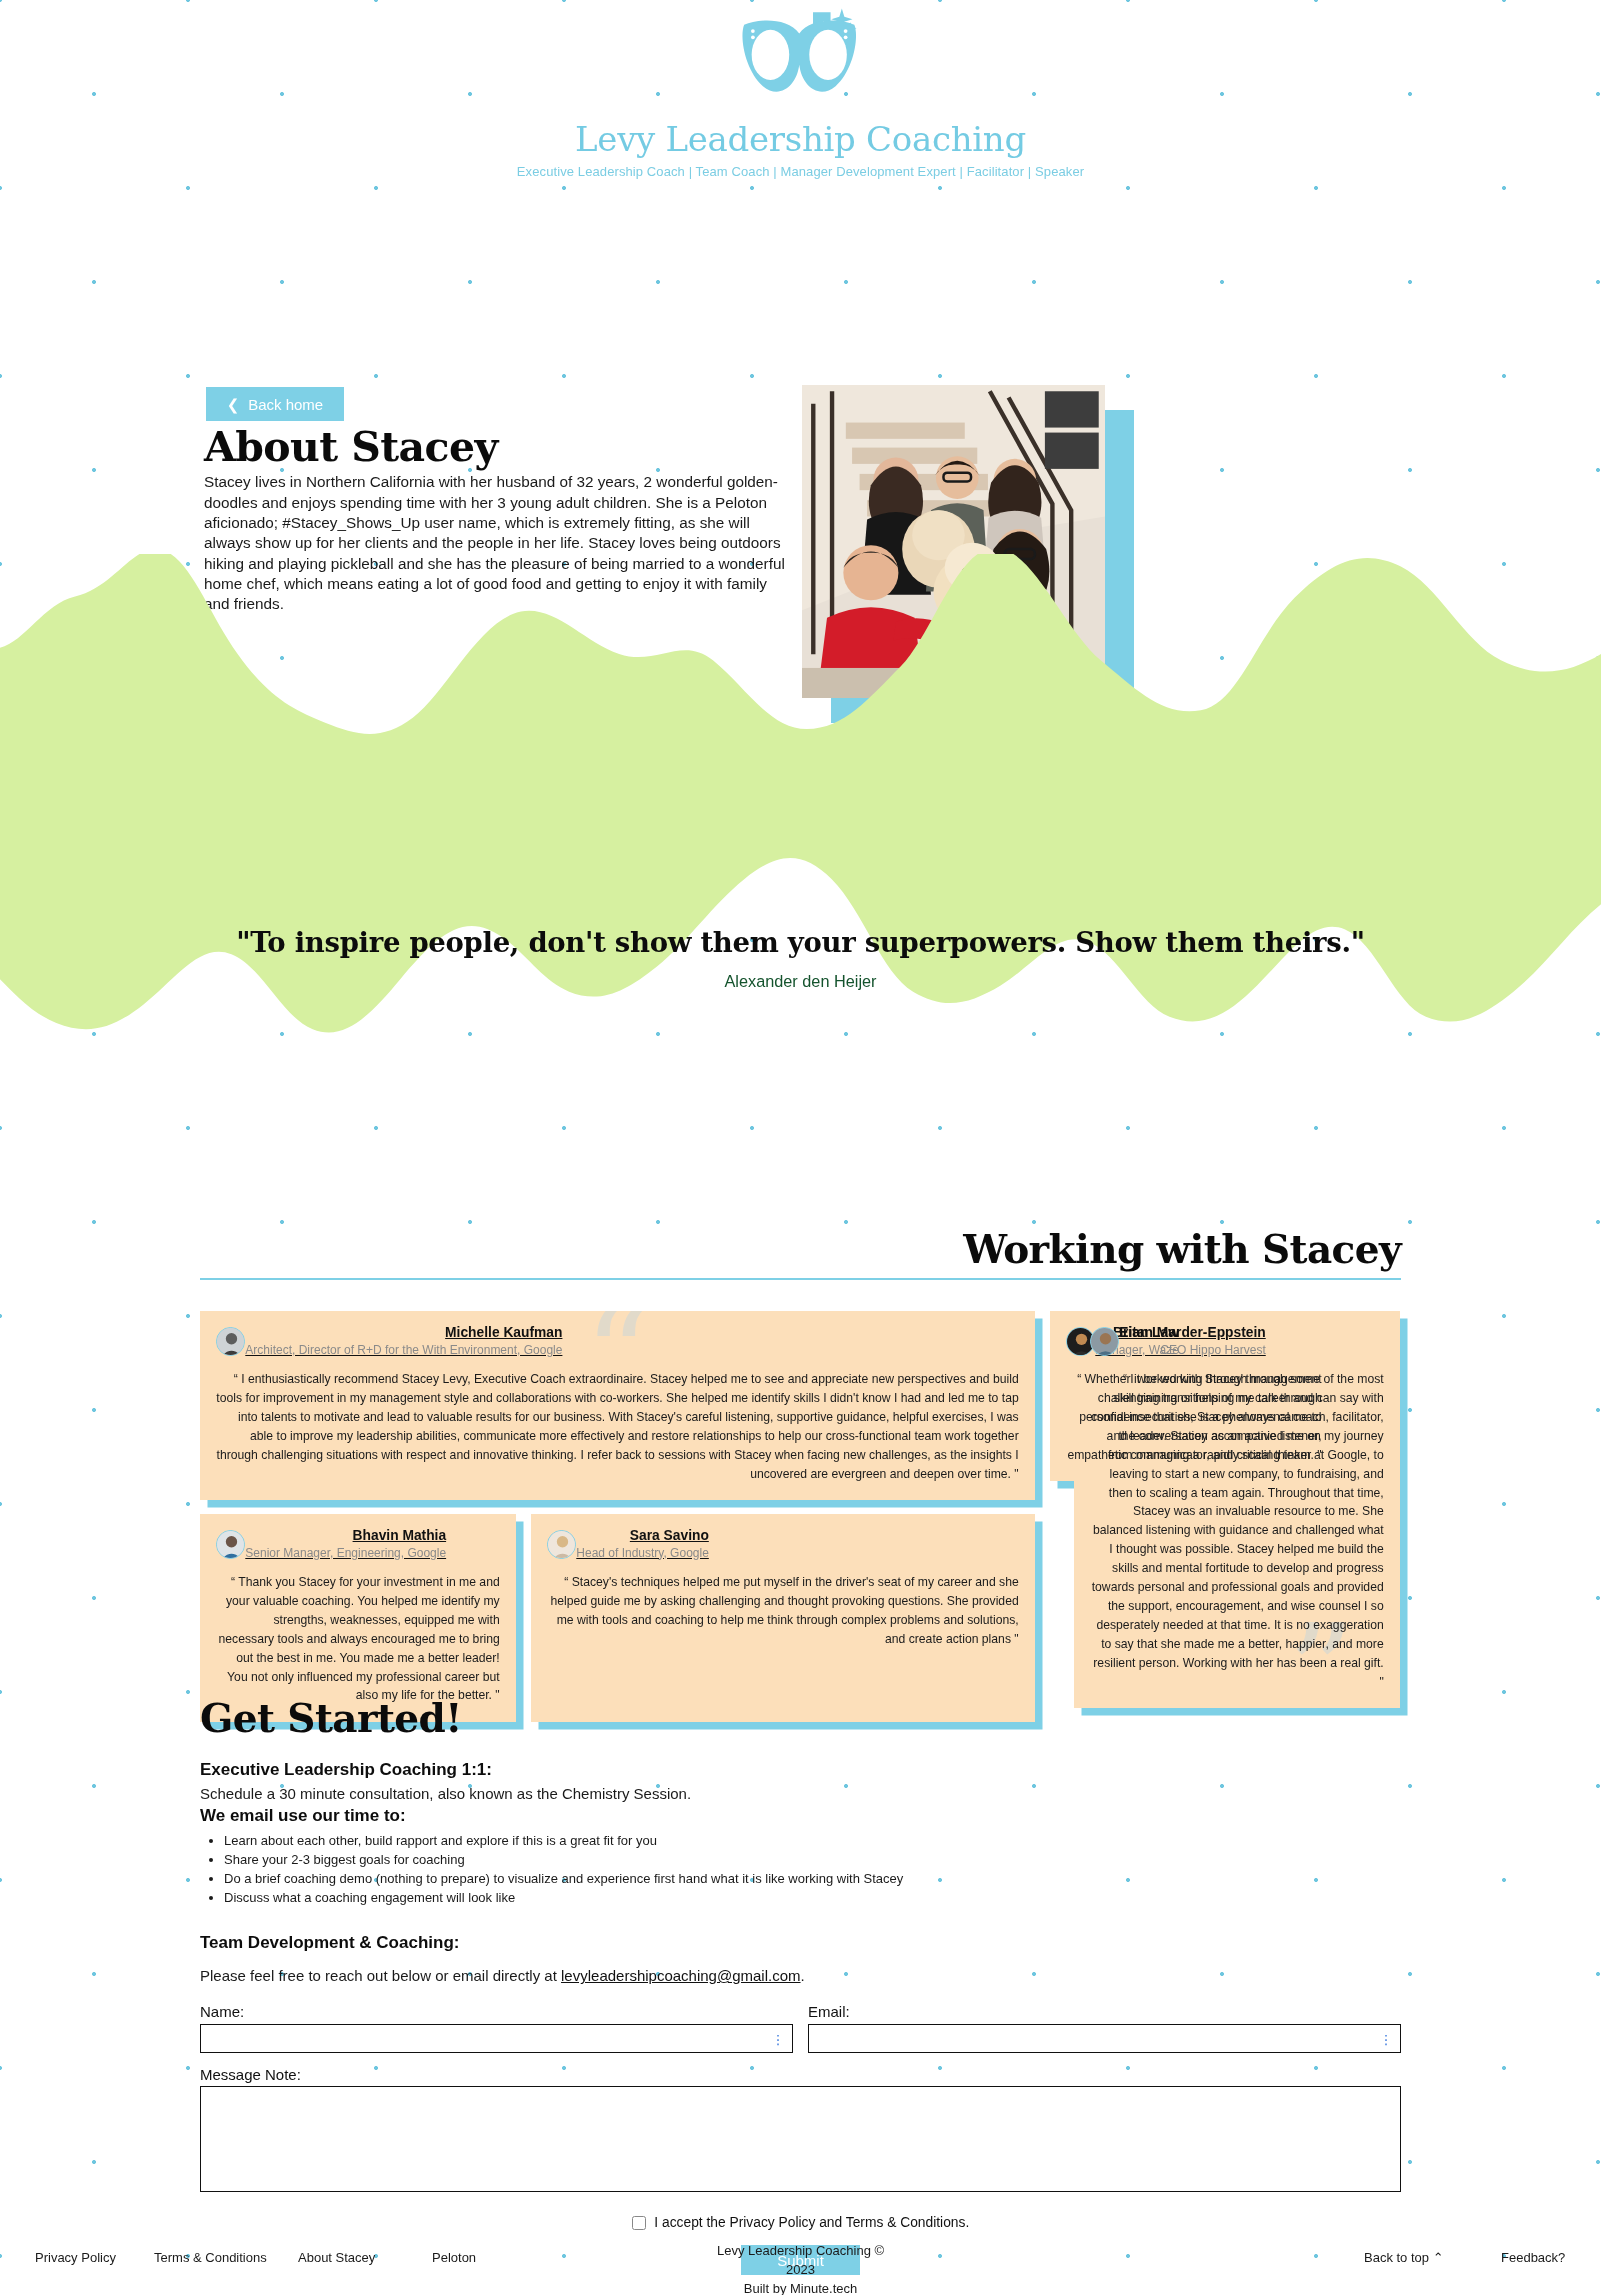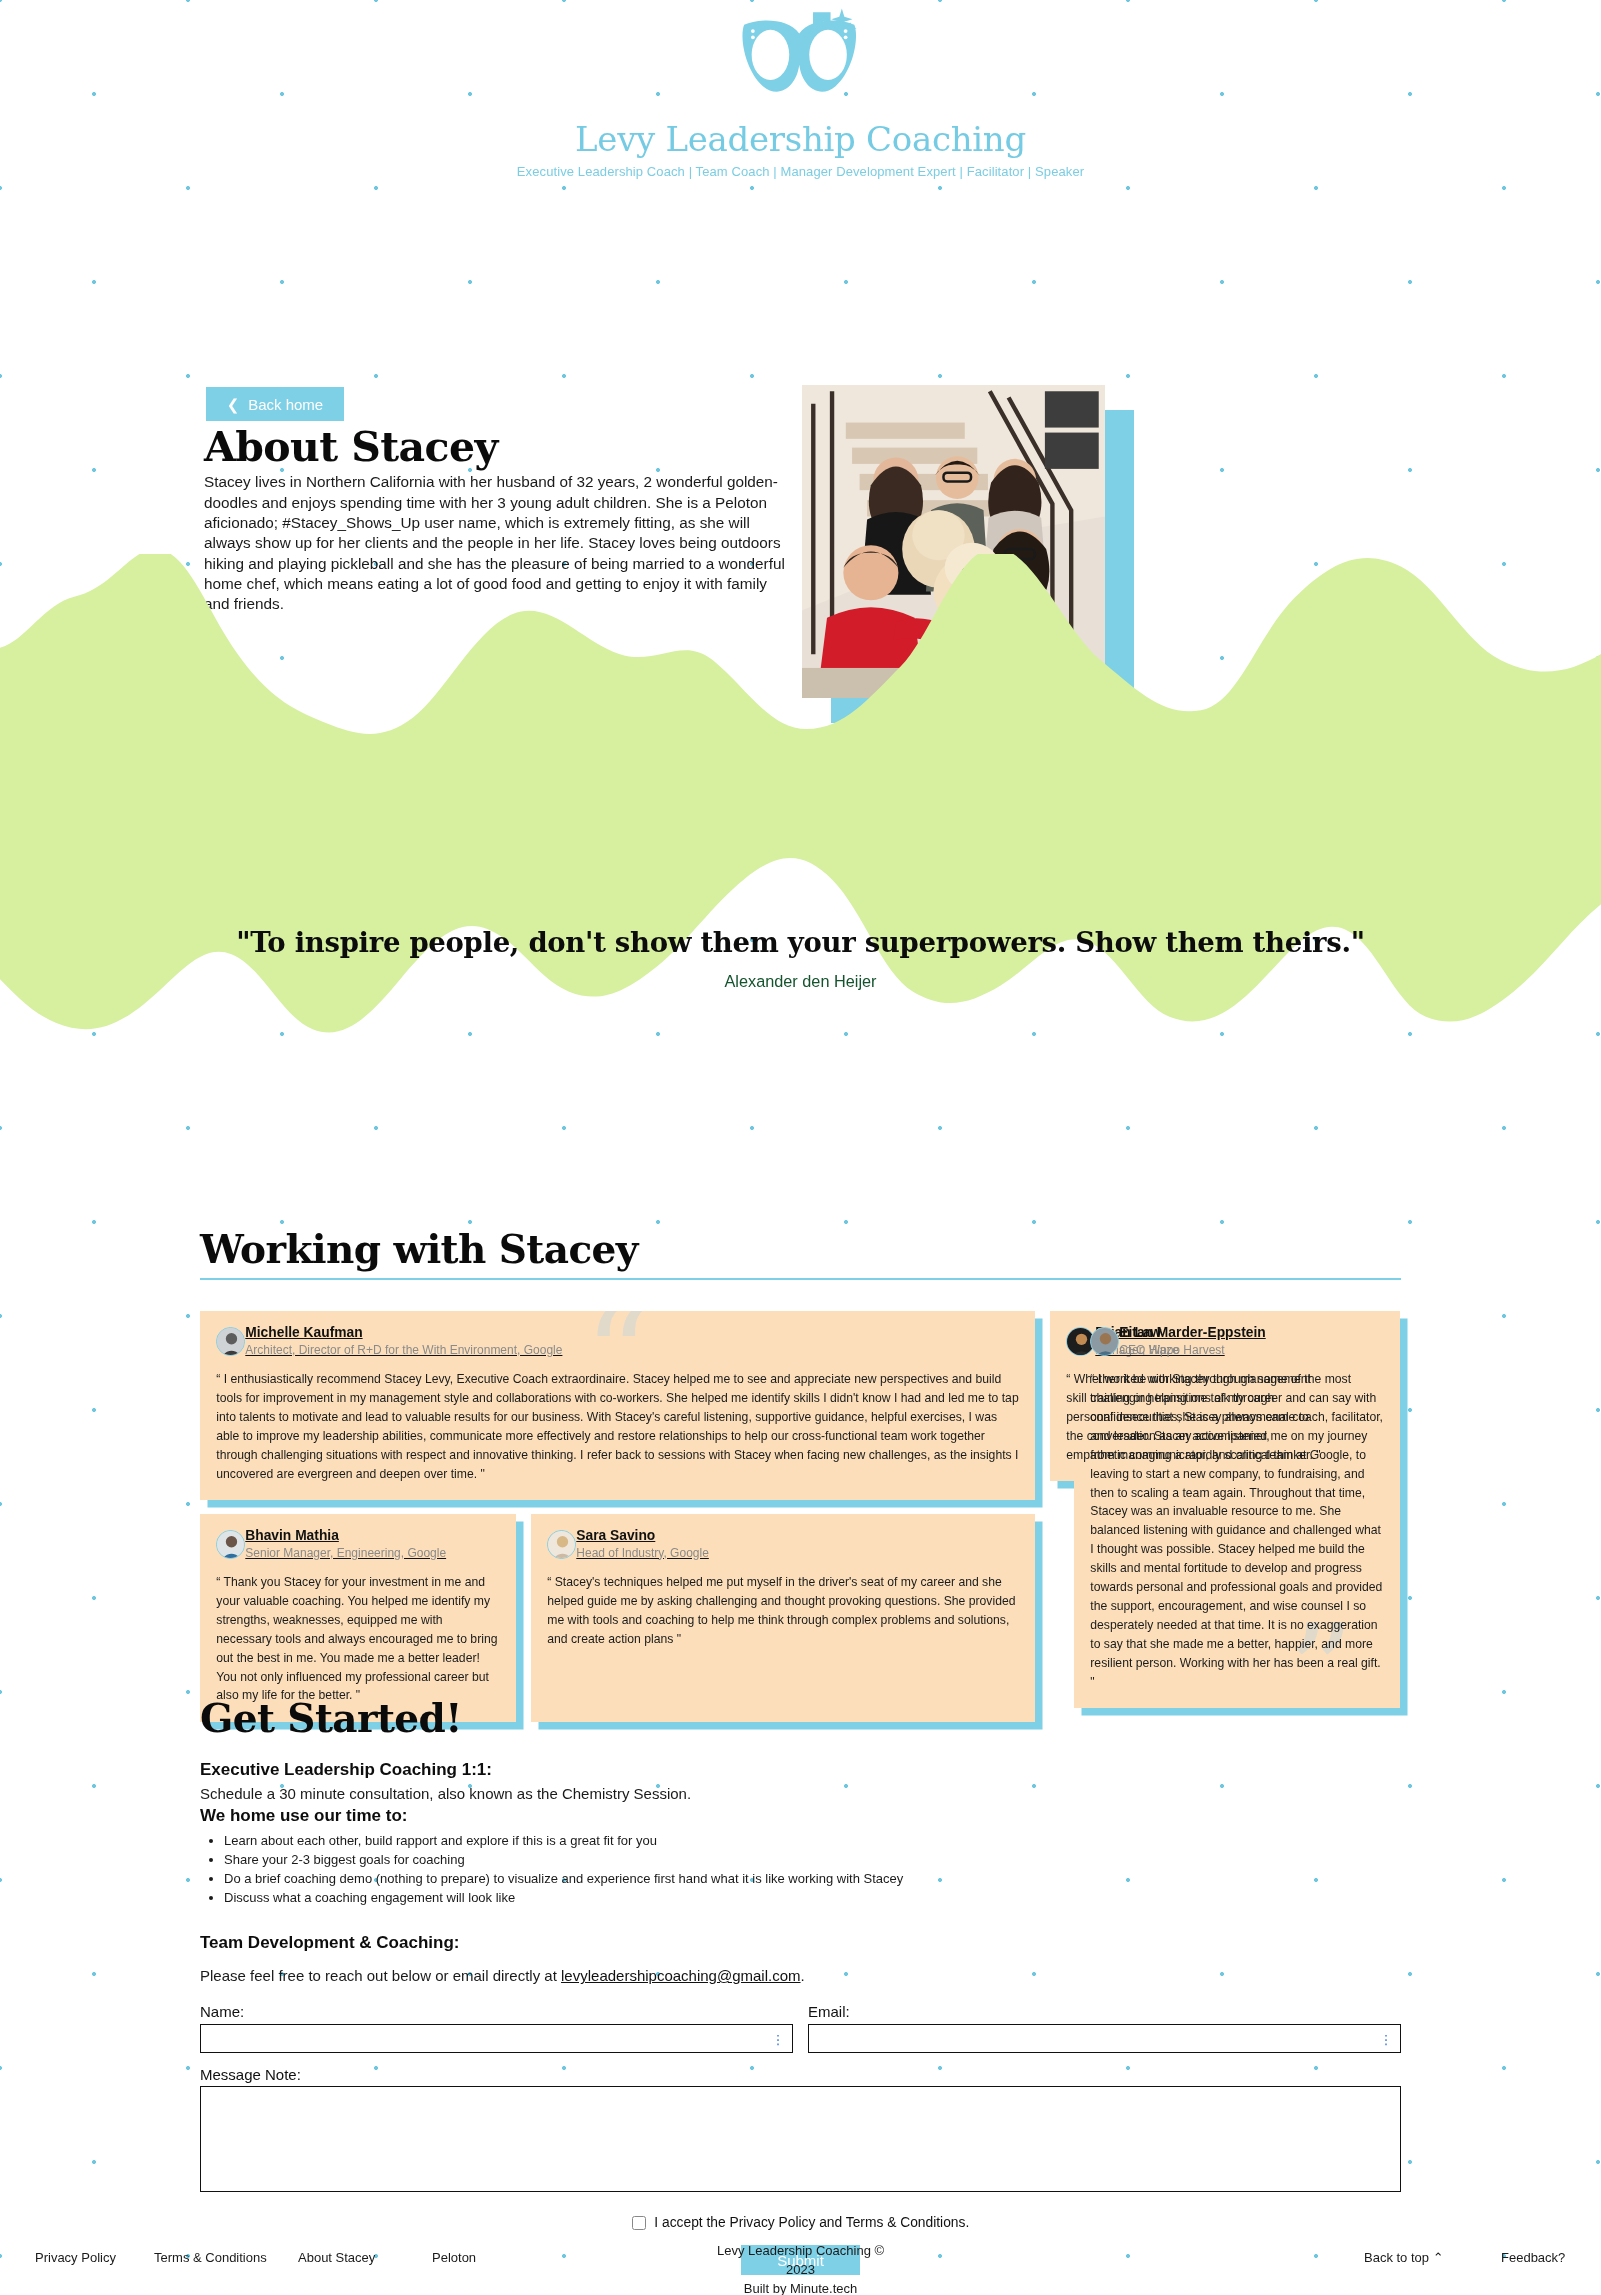--- a/index.html
+++ b/index.html
@@ -123,21 +123,21 @@
     font-weight:bold;
     font-size:39px;
     letter-spacing:-0.6px;
     color:#0b0b0b;
   }
   .rule {
     height:1.9px; background:#7ED0E6;
     margin-top:6.3px;
   }
   .work-wrap { position:absolute; left:0; top:1226px; width:1601px; }
-  .work-inner { margin:0 200px; }
+  .work-inner { margin:0 200px;text-align:right; }
 
   .cards {
     display:flex; gap:15px; margin-top:31px;
     align-items:flex-start;
   }
   .col-left { width:835px; }
   .col-right { width:350px; }
   .row2 { display:flex; gap:15px; margin-top:13.8px; }
 
   .tcard {
@@ -498,21 +498,21 @@
       </div>
     </div>
   </div>
 
   <div class="gs-wrap">
     <div class="gs-inner">
       <div class="section-title">Get Started!</div>
 
       <div class="gs-h3">Executive Leadership Coaching 1:1:</div>
       <div class="gs-p">Schedule a 30 minute consultation, also known as the Chemistry Session.</div>
-      <div class="gs-h3" style="margin-top:3.8px;">We home use our time to:</div>
+      <div class="gs-h3" style="margin-top:3.8px;">We email use our time to:</div>
       <ul class="gs-ul">
         <li>Learn about each other, build rapport and explore if this is a great fit for you</li>
         <li>Share your 2-3 biggest goals for coaching</li>
         <li>Do a brief coaching demo (nothing to prepare) to visualize and experience first hand what it is like working with Stacey</li>
         <li>Discuss what a coaching engagement will look like</li>
       </ul>
 
       <div class="gs-h3" style="margin-top:26px;">Team Development &amp; Coaching:</div>
 
       <div class="gs-p" style="margin-top:13.8px;">

